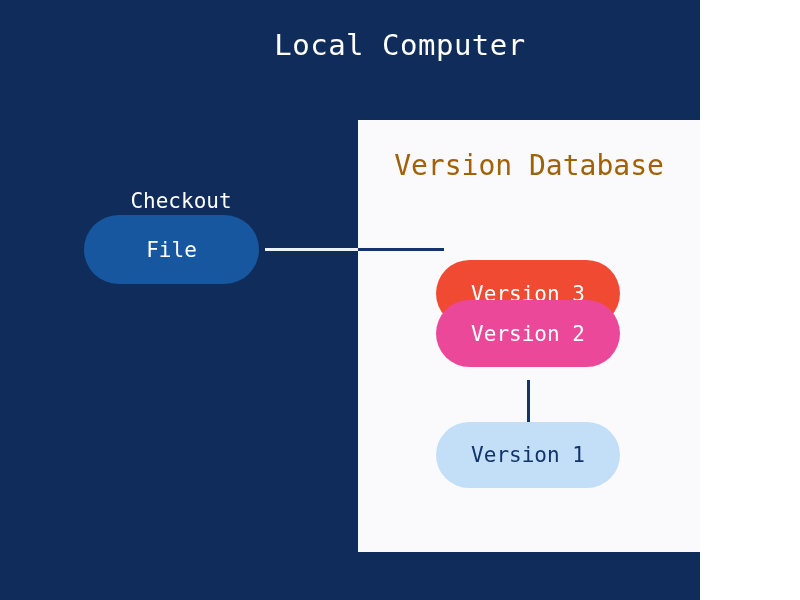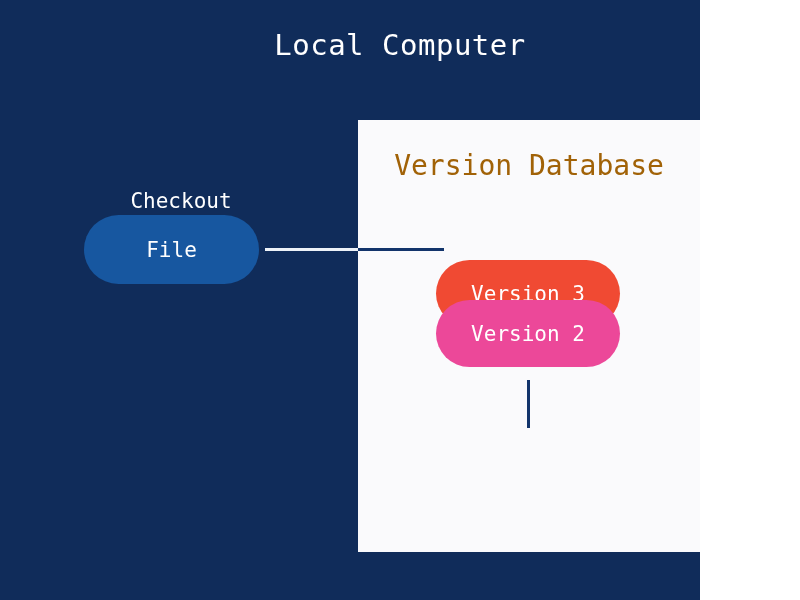--- a/index.html
+++ b/index.html
@@ -186,14 +186,17 @@
   </div>
 
   <div class="node node-v3">
     <span>Version 3</span>
   </div>
 
   <div class="node node-v2">
     <span>Version 2</span>
   </div>
 
+  <div class="node node-v1">
+    <span>Version 1</span>
+  </div>
 
 </div>
 
 </body></html>

